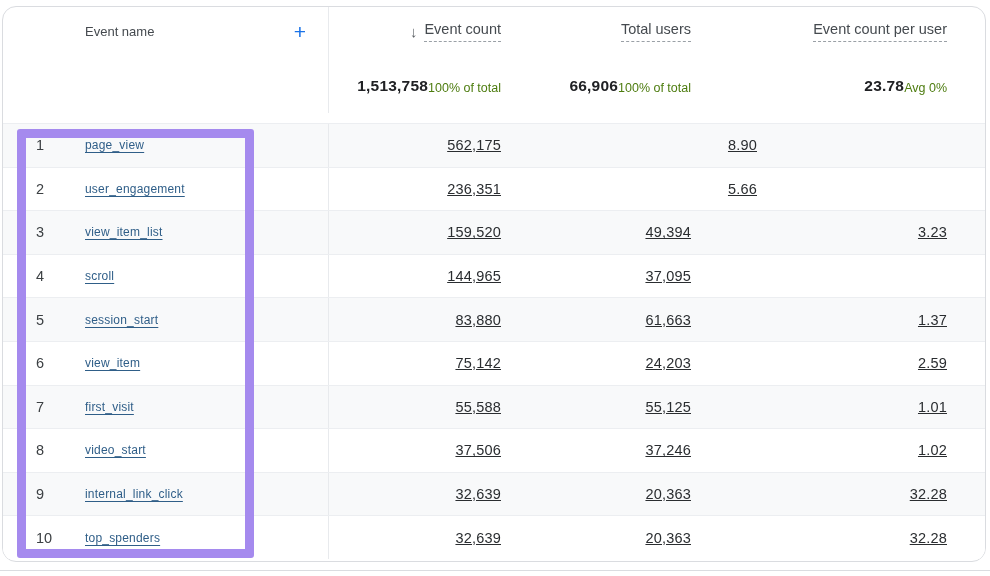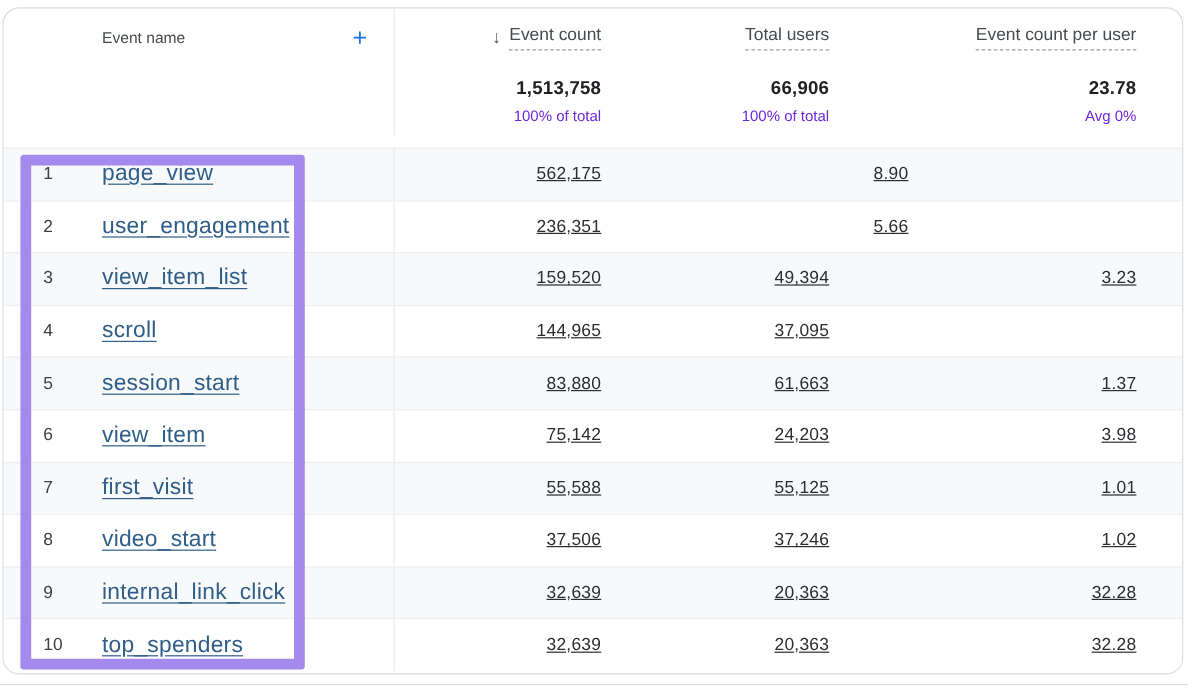--- a/index.html
+++ b/index.html
@@ -76,51 +76,51 @@
     padding-bottom: 4px;
   }
 
   
   .totals-row {
     height: 68px;
     align-items: flex-end;
     padding-bottom: 10px;
   }
   .totals-row .dim-cell { align-items: flex-end; }
-  .totals-cell { display: flex; flex-direction: column; align-items: flex-end; justify-content: space-between; }
+  .totals-cell { display: flex; align-items: flex-end; justify-content: space-between; }
   .total-value {
     font-size: 15.5px;
     font-weight: 700;
     color: #202124;
     letter-spacing: 0.2px;
   }
   .total-sub {
     margin-top: 7px;
     font-size: 12.5px;
-    color: #6d28d9;
+    color: #4d7c0f;
   }
 
   
   .rows-wrap { position: relative; }
   .data-row {
     height: 43.6px;
     border-top: 1px solid #eceef1;
     align-items: center;
     background: #ffffff;
   }
   .data-row.odd { background: #f8f9fa; }
   .row-index {
     padding-left: 33px;
     width: 82px;
     flex: 0 0 82px;
     font-size: 14.5px;
     color: #3c4043;
   }
   .event-link {
-    font-size: 19px;
+    font-size: 12px;
     color: #2f5e88;
     text-decoration: underline;
     text-underline-offset: 3px;
     font-weight: 500;
     letter-spacing: 0.2px;
   }
   .cell-value {
     font-size: 14.5px;
     color: #2a2d30;
     letter-spacing: 0.2px;
@@ -275,21 +275,21 @@
         <span class="row-index">6</span>
         <a href="#" class="event-link">view_item</a>
       </div>
       <div class="m-cell m1">
           <span class="cell-value">75,142</span>
         </div>
       <div class="m-cell m2">
           <span class="cell-value">24,203</span>
         </div>
       <div class="m-cell m3">
-          <span class="cell-value">3.98</span>
+          <span class="cell-value">2.59</span>
         </div>
       <div class="end-pad"></div>
     </div>
 
     <div class="flex-row data-row odd">
       <div class="dim-cell">
         <span class="row-index">7</span>
         <a href="#" class="event-link">first_visit</a>
       </div>
       <div class="m-cell m1">

